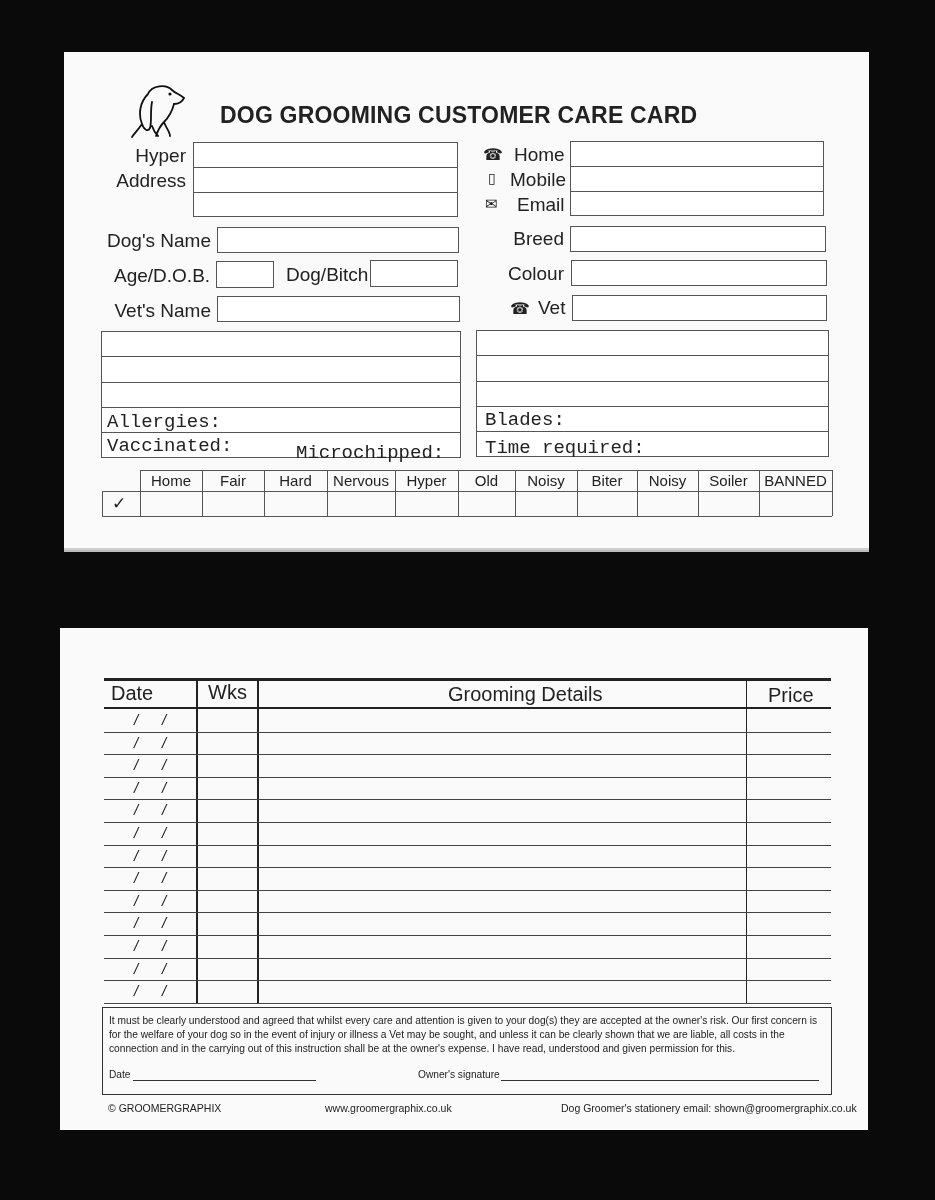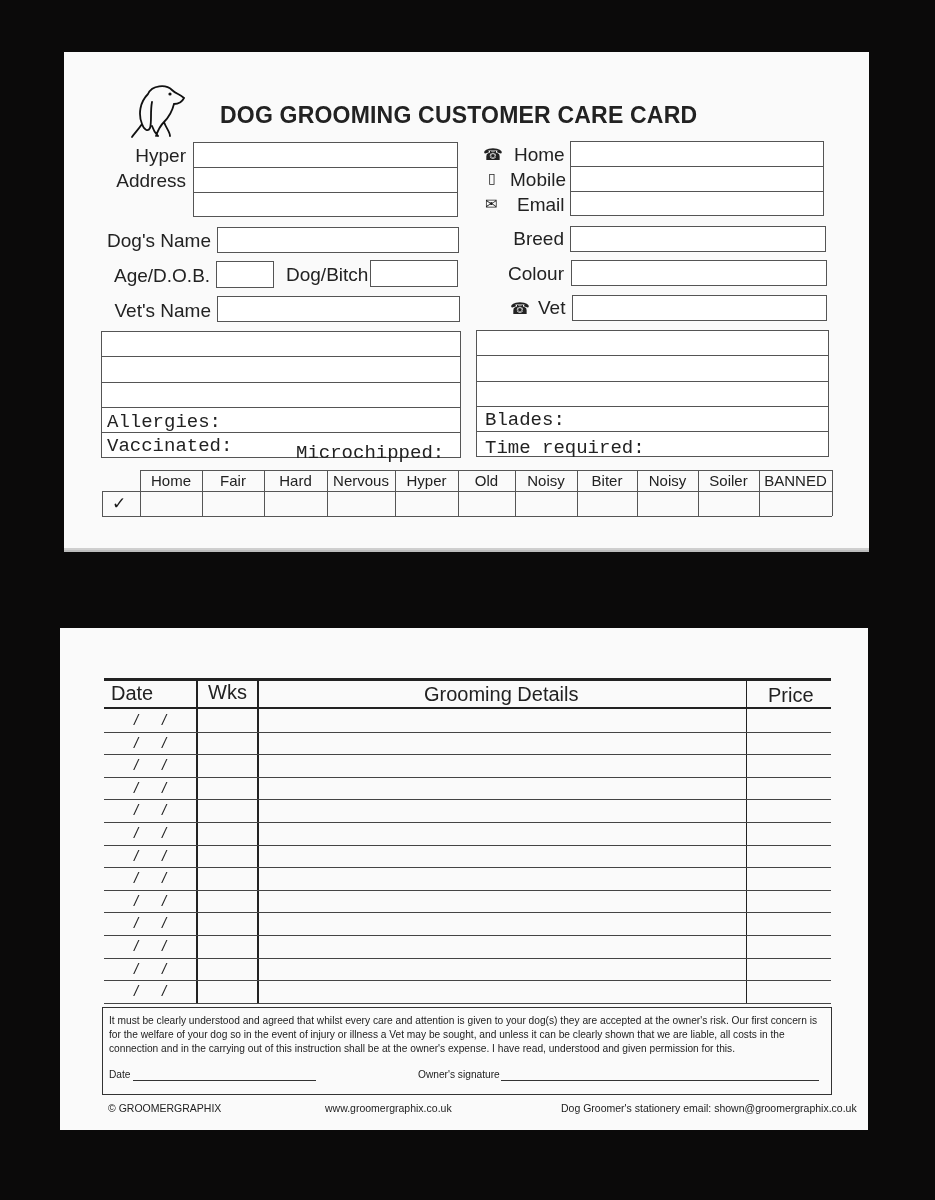--- a/index.html
+++ b/index.html
@@ -163,21 +163,21 @@
 
 <div id="back" class="card">
   <div id="log-table" class="abs" style="left:44px;top:50px;width:727px;height:325px">
     <div class="bk-thick" style="left:0;right:0;top:0"></div>
     <div class="bk-thick" style="left:0;right:0;top:29px;border-top-width:2.5px"></div>
     <div class="bk-vline" style="left:92px;top:0;height:325px"></div>
     <div class="bk-vline" style="left:153px;top:0;height:325px"></div>
     <div class="bk-vline" style="left:642px;top:0;height:325px;border-left-width:1.5px"></div>
     <div class="bk-head" style="left:7px;top:4px">Date</div>
     <div class="bk-head" style="left:104px;top:3px">Wks</div>
-    <div class="bk-head" style="left:320px;top:5px">Grooming Details</div>
+    <div class="bk-head" style="left:344px;top:5px">Grooming Details</div>
     <div class="bk-head" style="left:664px;top:6px">Price</div>
   <div class="abs" style="left: 0px; top: 31px; width: 100%; height: 22.6px;">
         <span class="slash" style="left: 30px; top: 2px;">/</span>
         <span class="slash" style="left: 58px; top: 2px;">/</span>
         <div class="abs" style="left: 0px; width: 92px; top: 0px; height: 100%;"></div>
         <div class="abs" style="left: 94px; width: 59px; top: 0px; height: 100%;"></div>
         <div class="abs" style="left: 155px; width: 487px; top: 0px; height: 100%;"></div>
         <div class="abs" style="left: 644px; width: 83px; top: 0px; height: 100%;"></div>
       </div>
       <div class="bk-line" style="left: 0px; right: 0px; top: 53.6px;"></div>

